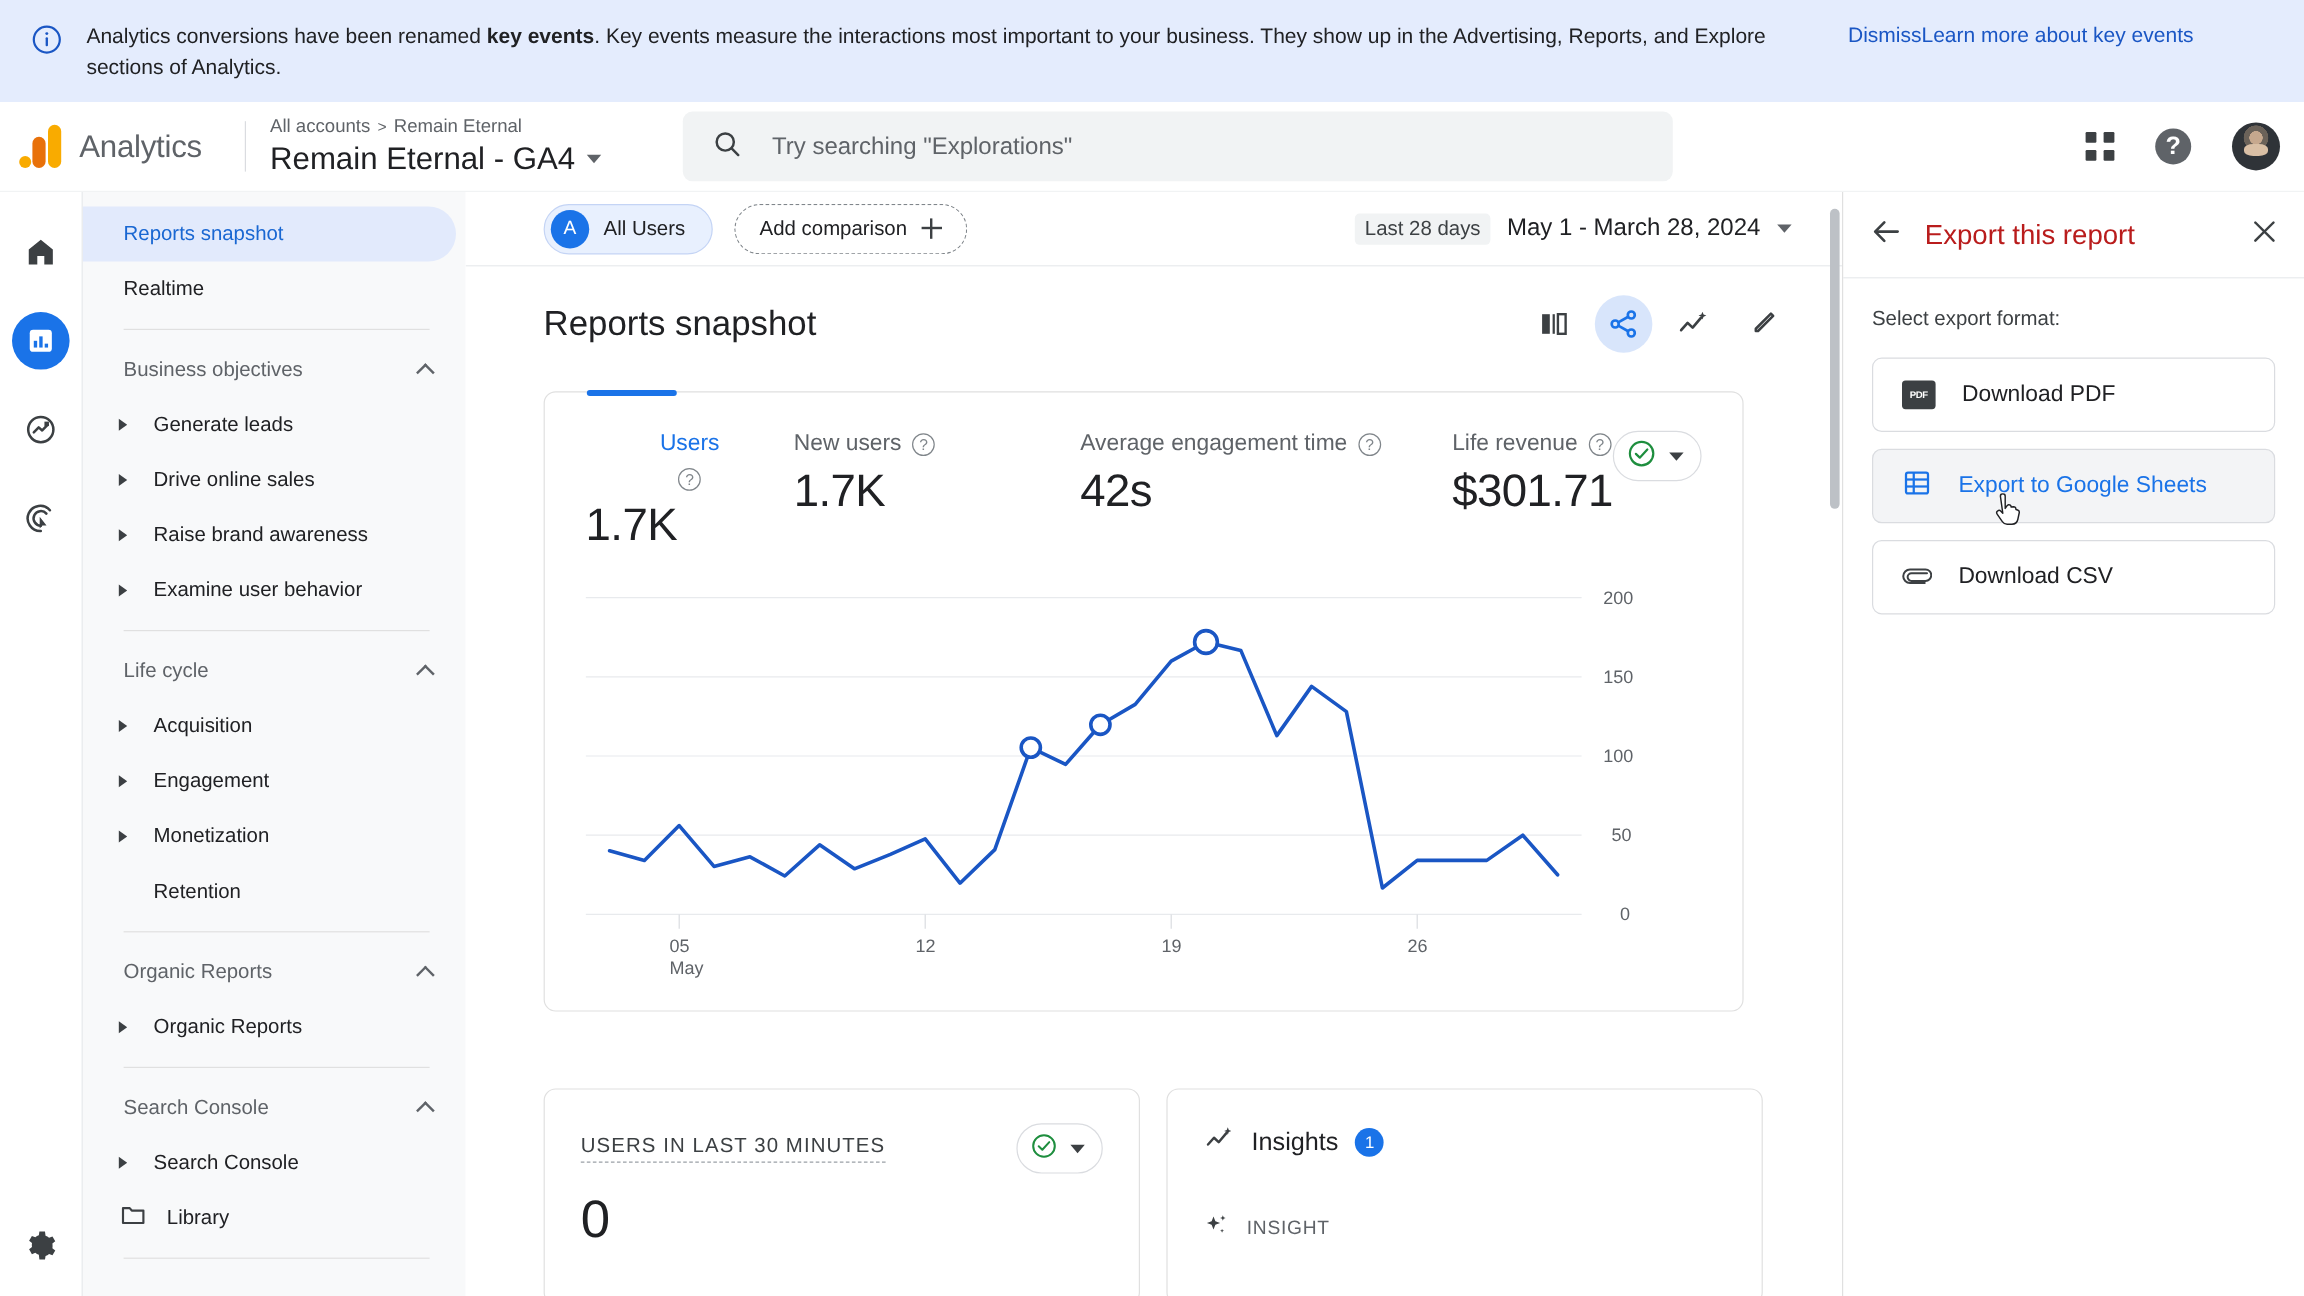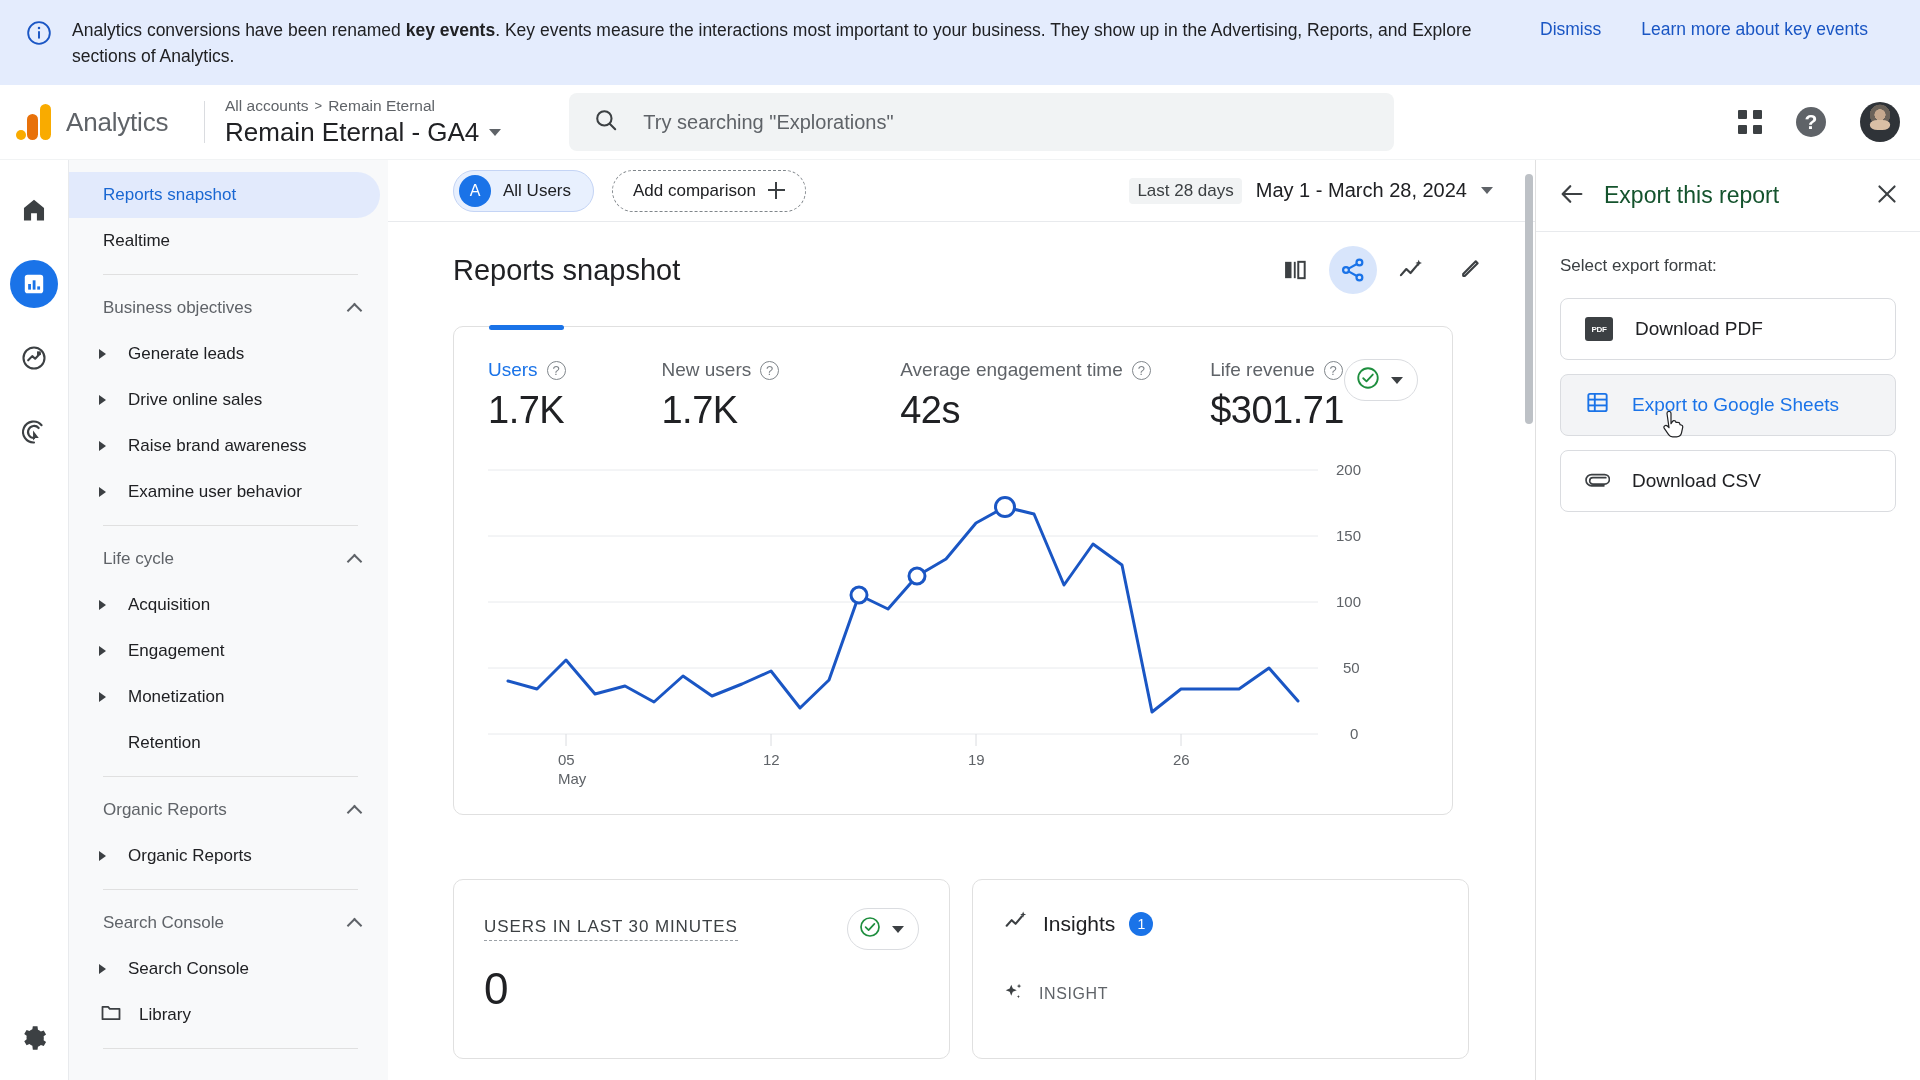--- a/index.html
+++ b/index.html
@@ -16,21 +16,21 @@
     background: #e4ecfd; display: flex; align-items: flex-start;
     padding: 16px 24px 0 26px;
   }
   .banner-info-icon { flex: 0 0 auto; margin-top: 4px; margin-right: 20px; }
   .banner-text {
     flex: 1 1 auto; max-width: 1440px;
     font-size: 17.5px; line-height: 26px; color: #202124;
     padding-top: 1px;
   }
   .banner-text b { font-weight: 700; }
-  .banner-actions { display: flex; align-items: flex-start; gap: 40px; padding-top: 3px; margin-left: 28px; }
+  .banner-actions { display: flex; align-items: flex-start; padding-top: 3px; margin-left: 28px; }
   .banner-link {
     color: #1a56c4; font-size: 17.5px; font-weight: 500;
     white-space: nowrap; cursor: pointer;
   }
 
   
   .header {
     position: absolute; top: 85px; left: 0; width: 1920px; height: 75px;
     background: #fff; display: flex; align-items: center;
     border-bottom: 1px solid #f1f3f4;
@@ -155,21 +155,21 @@
   
   .card {
     margin: 32px 0 0 65px; width: 1000px;
     border: 1px solid #e0e0e0; border-radius: 10px; background: #fff;
     position: relative; padding: 32px 34px 26px 34px;
   }
   .card-tab { position: absolute; left: 35px; top: -2px; width: 75px; height: 5px; background: #1a73e8; border-radius: 3px; }
   .metrics { display: flex; align-items: flex-start; }
   .metric { display: flex; flex-direction: column; }
   .metric-label { display: flex; align-items: center; gap: 9px; font-size: 19px; color: #5f6368; margin-bottom: 8px; }
-  .metric.active .metric-label { color: #1a73e8; }
+  .metric.active .metric-label { color: #1a73e8; flex-direction: column; }
   .metric-value { font-size: 38px; color: #202124; font-weight: 400; letter-spacing: -0.5px; }
   .qmark { width: 19px; height: 19px; border: 1.6px solid #80868b; border-radius: 50%;
     color: #80868b; font-size: 13px; display: flex; align-items: center; justify-content: center; cursor: pointer; }
   .status-pill {
     margin-left: auto; display: flex; align-items: center; gap: 10px;
     height: 42px; padding: 0 14px 0 10px; border: 1px solid #dadce0; border-radius: 21px; cursor: pointer;
   }
   .caret-sm { width: 0; height: 0; border-left: 6px solid transparent; border-right: 6px solid transparent; border-top: 7px solid #3c4043; }
 
   .chart-area { position: relative; margin-top: 26px; height: 330px; }
@@ -192,21 +192,21 @@
   .ins-sub { display: flex; align-items: center; gap: 14px; margin-top: 42px; font-size: 16px;
     letter-spacing: 0.6px; color: #5f6368; }
 
   
   .panel {
     position: absolute; top: 160px; right: 0; width: 385px; height: 920px;
     background: #fff; border-left: 1px solid #e0e0e0;
   }
   .panel-head { display: flex; align-items: center; height: 72px; padding: 0 20px 0 22px; gap: 18px;
     border-bottom: 1px solid #e8eaed; }
-  .panel-title { font-size: 23px; color: #14532d; text-align: right; }
+  .panel-title { font-size: 23px; color: #b91c1c; text-align: right; }
   .panel-x { margin-left: auto; cursor: pointer; }
   .panel-body { padding: 24px 24px 0 24px; }
   .panel-sub { font-size: 17px; color: #3c4043; margin-bottom: 22px; }
   .exp-opt {
     display: flex; align-items: center; gap: 22px; height: 62px; padding: 0 24px;
     border: 1px solid #dadce0; border-radius: 8px; margin-bottom: 14px;
     font-size: 19px; color: #202124; cursor: pointer; background: #fff; position: relative;
   }
   .exp-opt.hover { background: #f3f4f6; color: #1a73e8; }
   .cursor-hand { position: absolute; left: 100px; top: 36px; }

